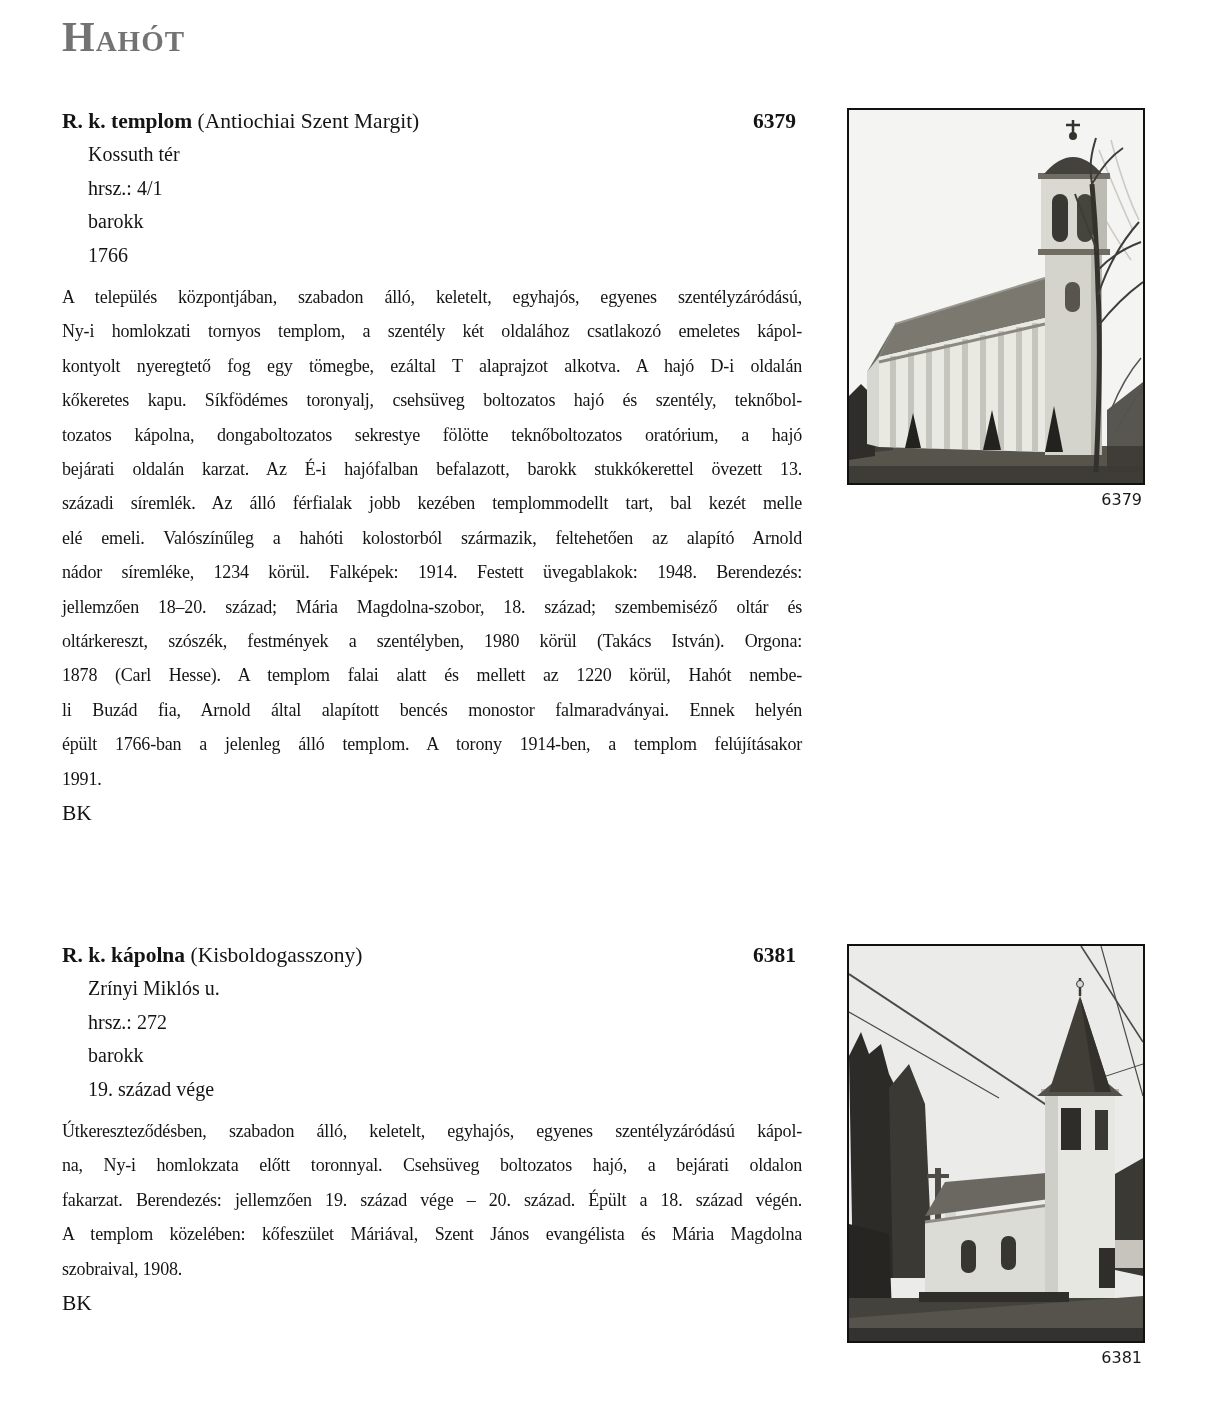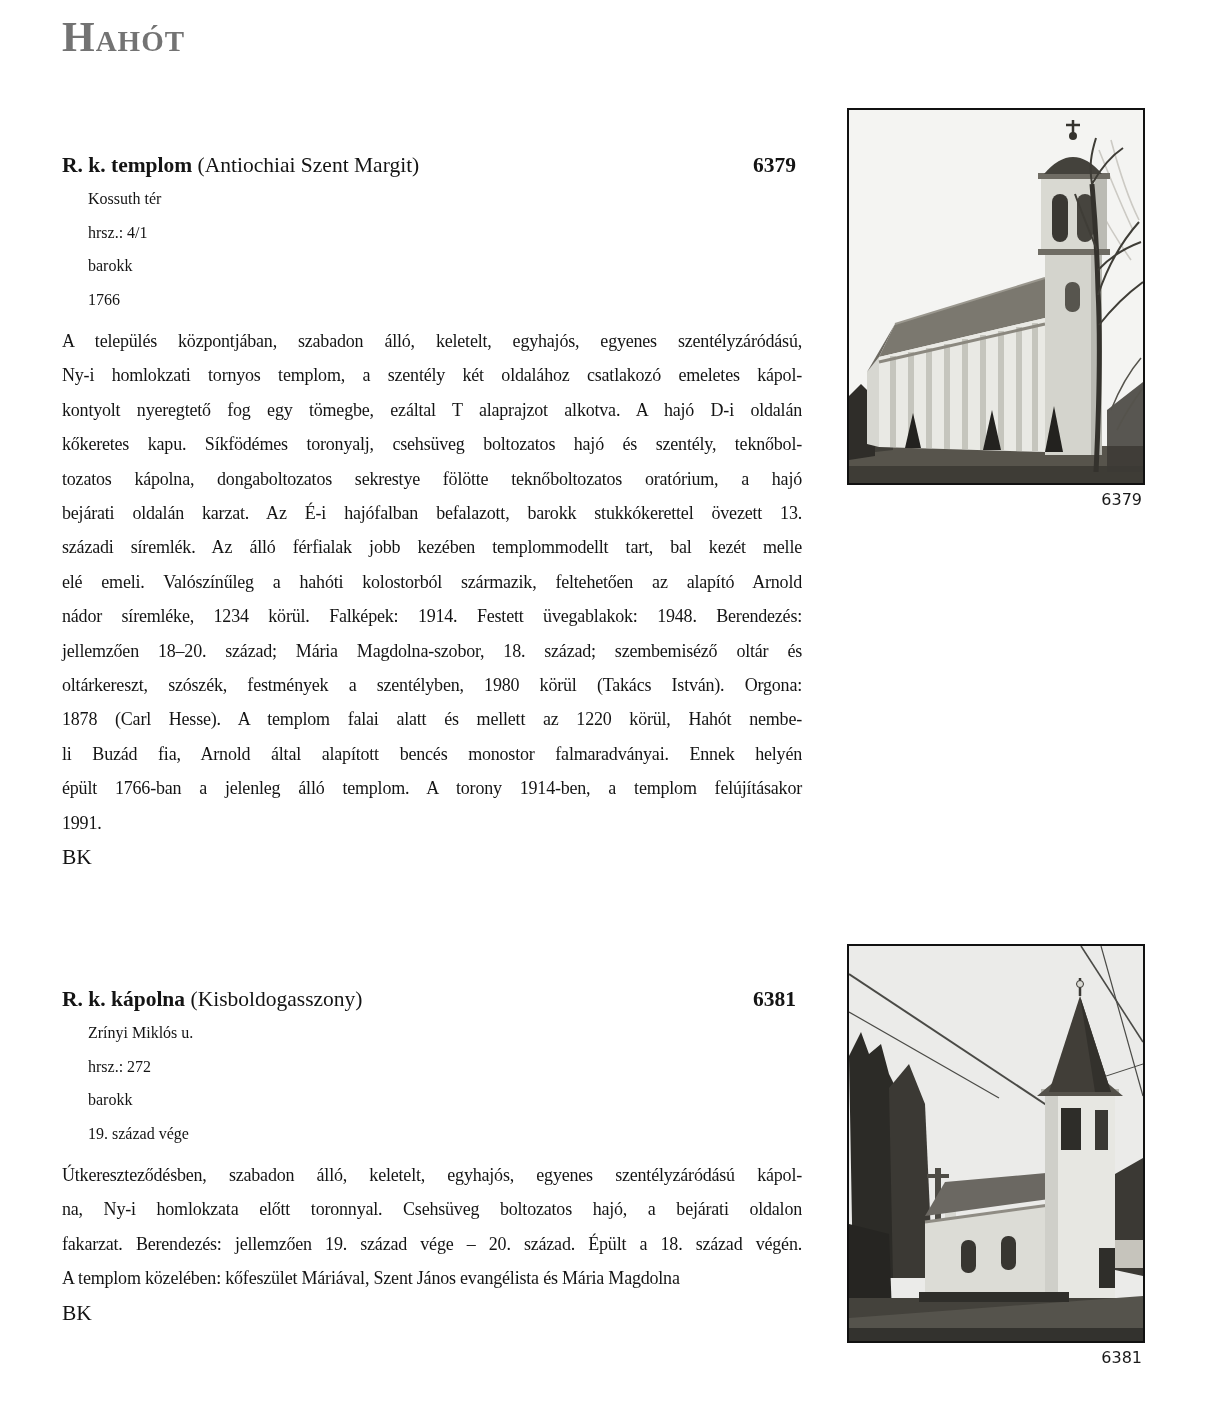--- a/index.html
+++ b/index.html
@@ -14,27 +14,27 @@
     position:absolute; left:62px; top:14px;
     font-variant:small-caps; font-weight:bold; font-size:42px; line-height:46px;
     letter-spacing:1px; color:#737373;
   }
 
   .entry { position:absolute; left:62px; width:740px; }
   #entry-6379 { top:104px; }
   #entry-6381 { top:938px; }
 
   .entry-head { display:flex; justify-content:space-between; align-items:baseline;
-    font-size:21.5px; line-height:34px;margin-top:44px; }
+    font-size:21.5px; line-height:34px; }
   .entry-title { white-space:nowrap; }
   .entry-title .bold { font-weight:bold; }
   .entry-num { font-weight:bold; padding-right:6px; }
 
   .addr { margin-left:26px; }
-  .addr-line { font-size:16px; line-height:33.5px; }
+  .addr-line { font-size:20px; line-height:33.5px; }
 
   .desc { margin-top:8px; font-size:18px; line-height:34.4px; letter-spacing:-0.2px; }
   .desc .jline { text-align:justify; text-align-last:justify; white-space:normal; }
   .desc .jline:last-child { text-align-last:left; }
 
   .sig { font-size:21.5px; line-height:35px; }
 
   .photo { position:absolute; left:847px; width:298px; }
   #photo-6379 { top:108px; }
   #photo-6381 { top:944px; }
@@ -92,20 +92,21 @@
         <div class="addr-line">Zrínyi Miklós u.</div>
         <div class="addr-line">hrsz.: 272</div>
         <div class="addr-line">barokk</div>
         <div class="addr-line">19. század vége</div>
       </div>
     <div class="desc">
         <div class="jline">Útkereszteződésben, szabadon álló, keletelt, egyhajós, egyenes szentélyzáródású kápol-</div>
         <div class="jline">na, Ny-i homlokzata előtt toronnyal. Csehsüveg boltozatos hajó, a bejárati oldalon</div>
         <div class="jline">fakarzat. Berendezés: jellemzően 19. század vége – 20. század. Épült a 18. század végén.</div>
         <div class="jline">A templom közelében: kőfeszület Máriával, Szent János evangélista és Mária Magdolna</div>
+        <div class="jline">szobraival, 1908.</div>
       </div>
     <div class="sig">BK</div>
   </div>
 
   <figure class="photo" id="photo-6379" style="margin:0">
     <div class="photo-frame">
       <svg width="294" height="373" viewBox="0 0 294 373" xmlns="http://www.w3.org/2000/svg">
         <rect x="0" y="0" width="294" height="373" fill="#f4f4f2"></rect>
 
         <path d="M250,40 C262,70 272,95 284,120 M262,30 C270,60 280,90 290,110 M246,90 C256,110 268,130 282,150" stroke="#cccac4" stroke-width="1.6" fill="none"></path>

